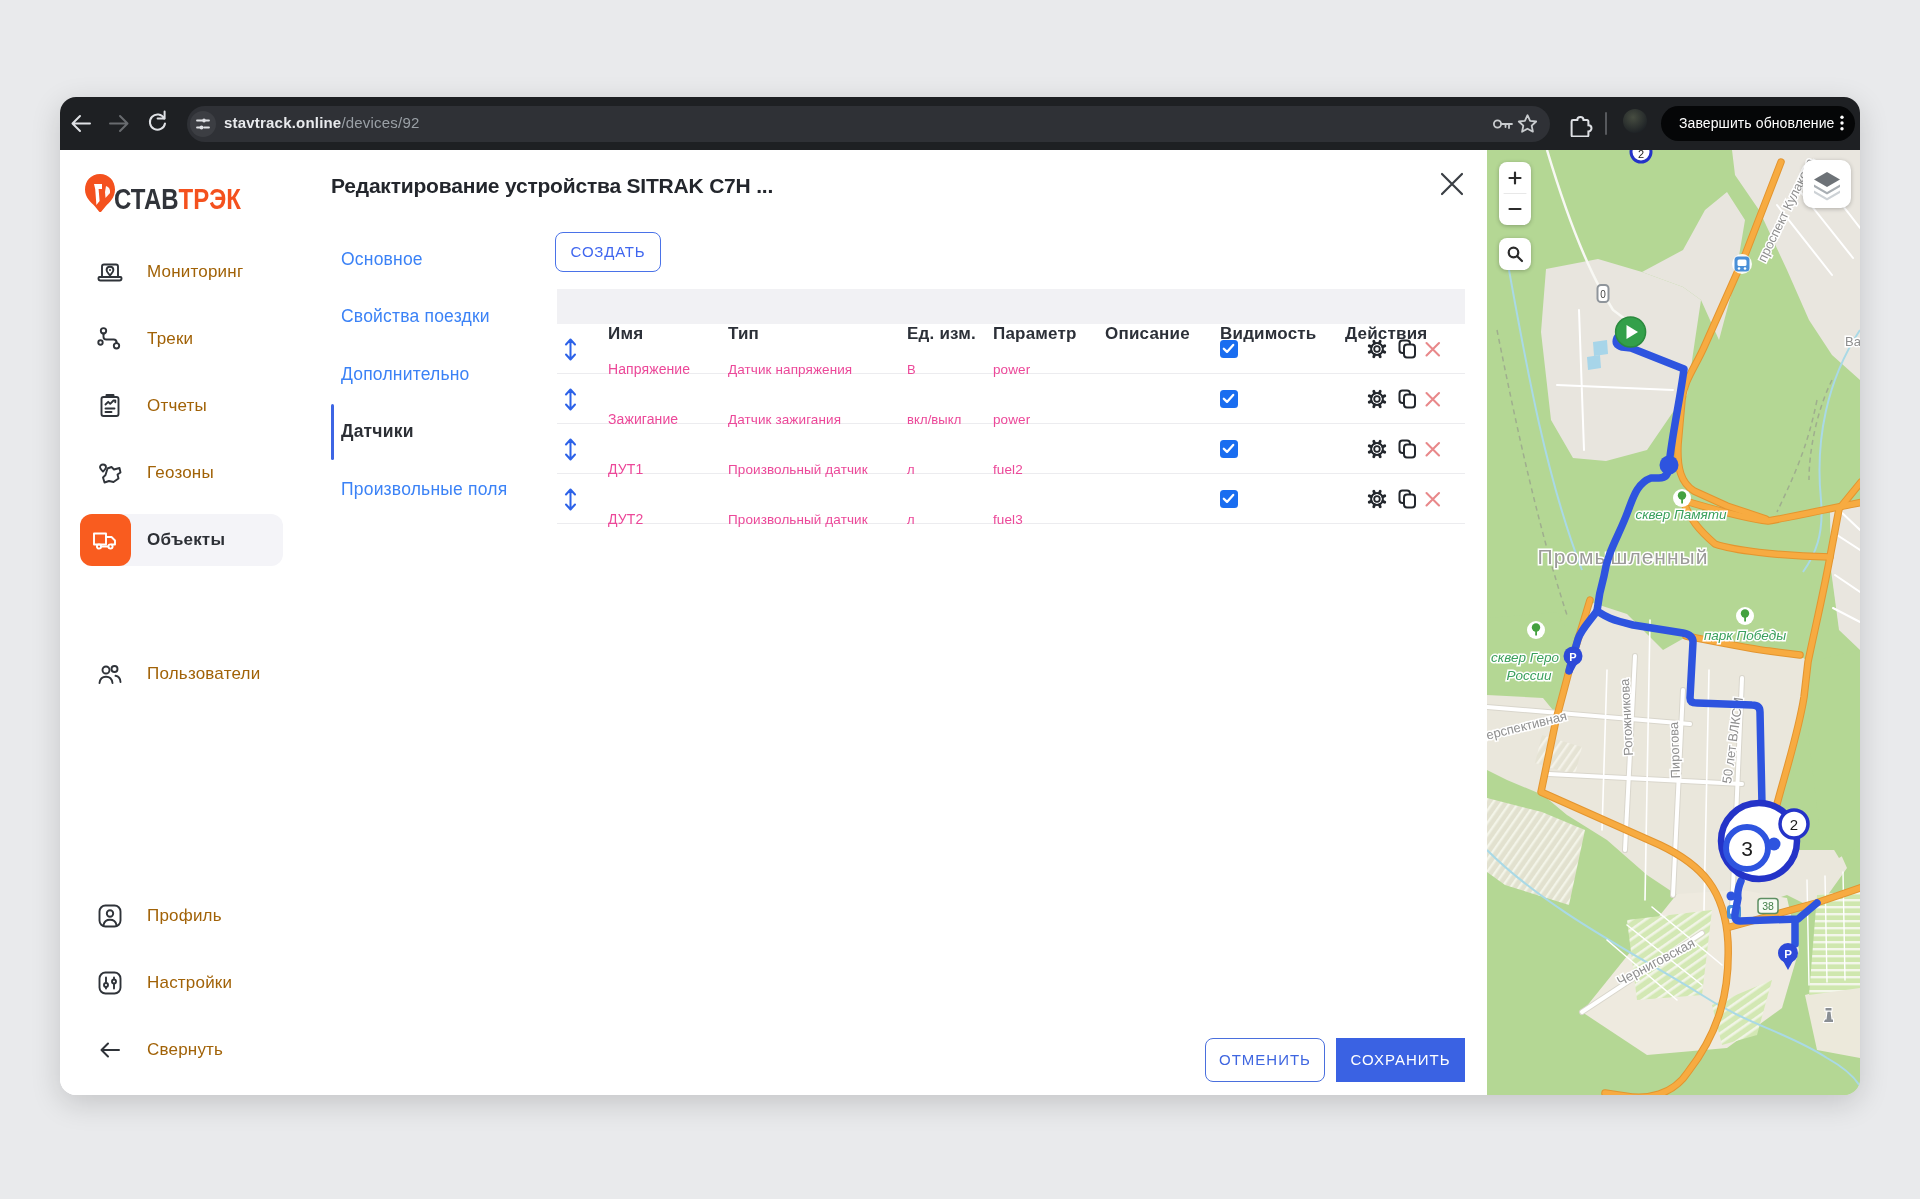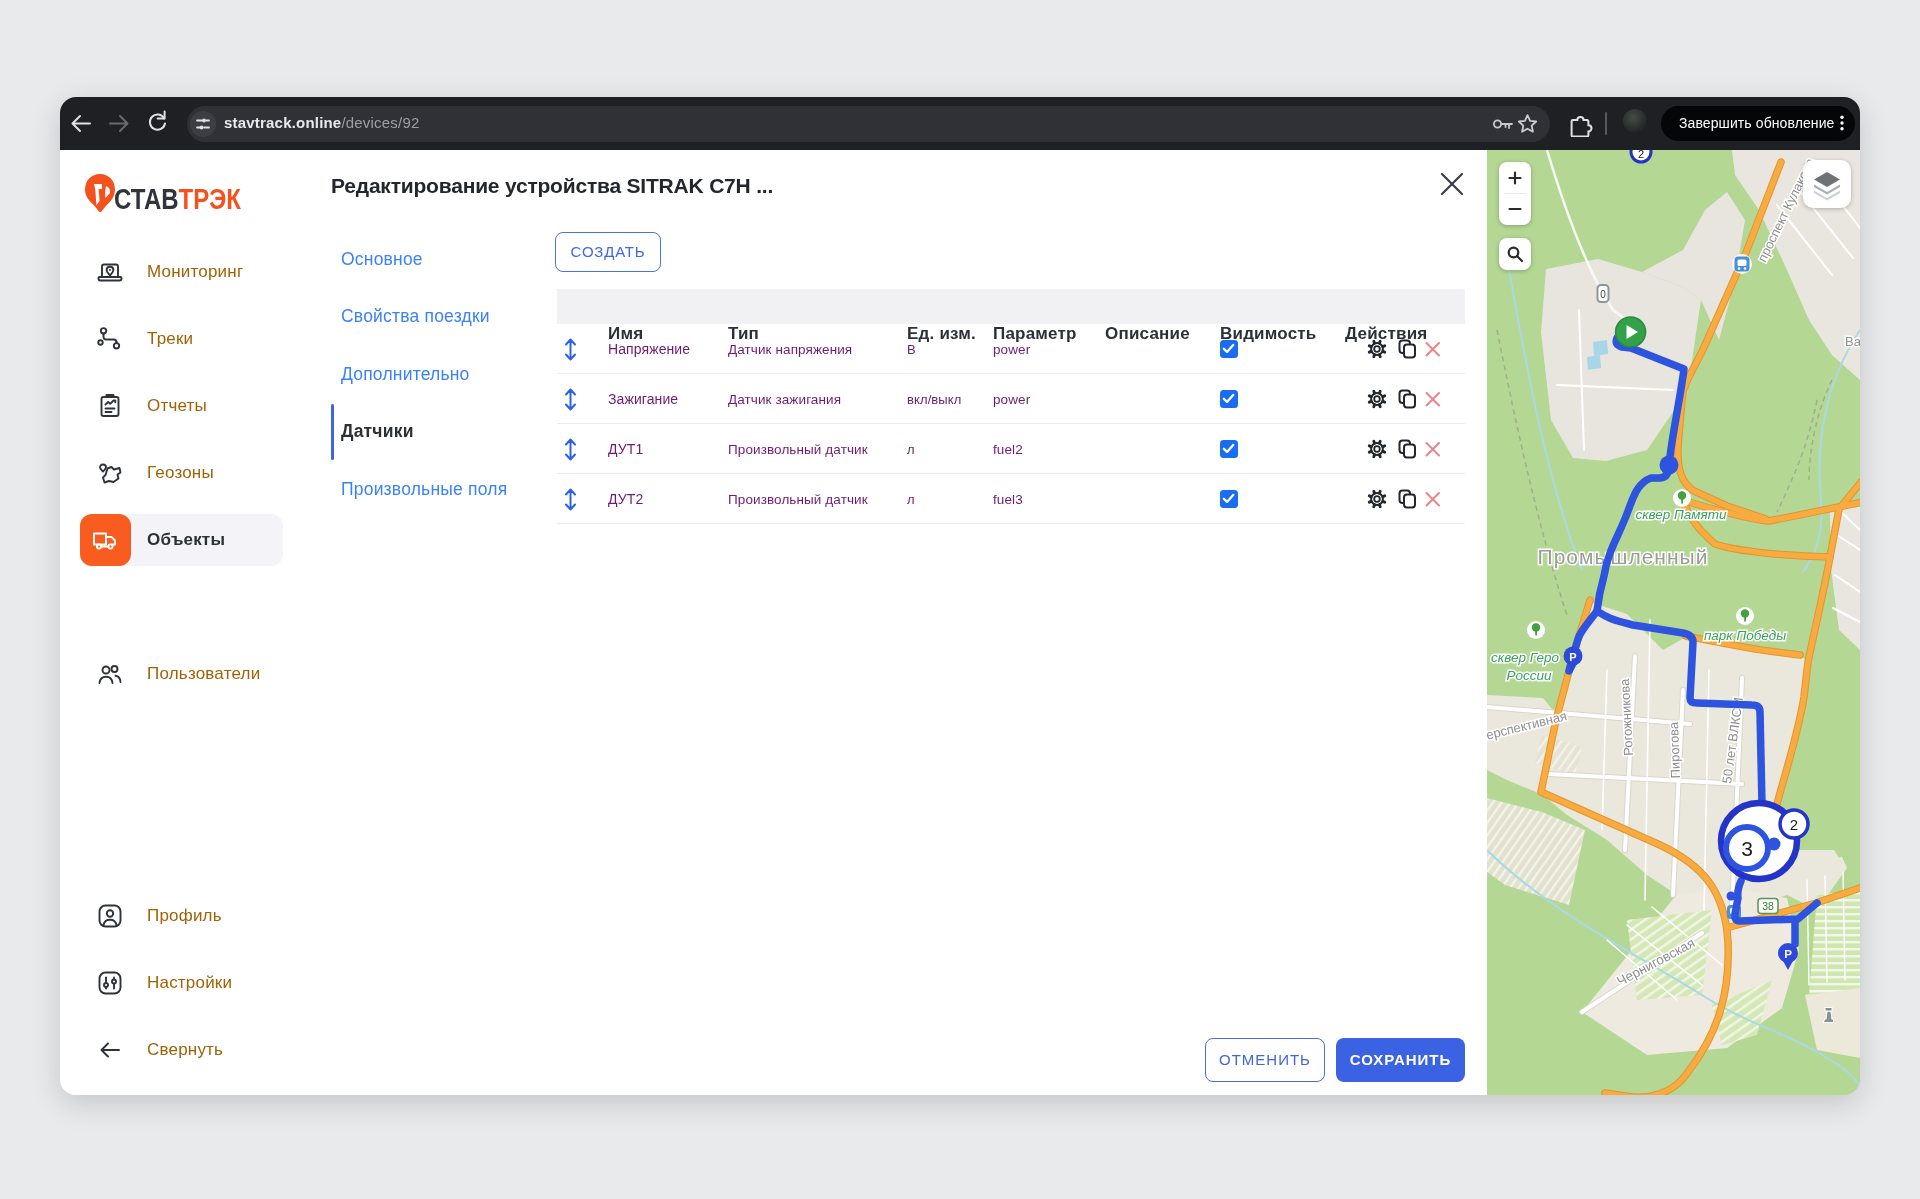--- a/index.html
+++ b/index.html
@@ -21,24 +21,24 @@
   .modal { position:absolute; left:249px; top:53px; width:1178px; height:945px; background:#fff; }
   .mtitle { position:absolute; left:22px; top:24px; font-size:21px; font-weight:700; color:#23262c; letter-spacing:-0.2px; }
   .tabs div { position:absolute; left:32px; font-size:17.5px; color:#3b82f6; letter-spacing:.2px; white-space:nowrap; }
   .tab-active { color:#2c2f35 !important; font-weight:600; }
   .tabbar { position:absolute; left:22px; top:254px; width:3px; height:56px; background:#3d65e4; border-radius:2px; }
   .createbtn { position:absolute; left:246px; top:82px; width:106px; height:40px; border:1px solid #4a72e8; border-radius:8px; color:#3f66ef; font-size:15px; font-weight:500; letter-spacing:.8px; text-align:center; line-height:38px; }
   .table { position:absolute; left:248px; top:139px; width:908px; }
   .thead { position:absolute; left:0; top:0; width:908px; height:35px; background:#f1f1f4; }
   .thead span { position:absolute; top:7px; font-size:17px; color:#2c3038; font-weight:700; letter-spacing:.2px;margin-top:28px; }
   .trow { position:absolute; left:0; width:908px; height:50px; border-bottom:1px solid #ececef; }
-  .trow span { position:absolute; font-size:14px; color:#701a75; letter-spacing:.1px; }
+  .trow span { position:absolute; font-size:14px; color:#ec4899; letter-spacing:.1px;margin-top:20px; }
   .cbox { position:absolute; left:663px; top:16px; width:18px; height:18px; background:#1a6df0; border-radius:3.5px; }
   .cancelbtn { position:absolute; left:896px; top:888px; width:120px; height:44px; border:1px solid #4a6fdd; border-radius:8px; color:#3f66e0; font-size:15px; font-weight:500; letter-spacing:1px; text-align:center; line-height:42px; }
-  .savebtn { position:absolute; left:1027px; top:888px; width:129px; height:44px; background:#3a62e3; border-radius:8px; color:#fff; font-size:15px; font-weight:700; letter-spacing:1px; text-align:center; line-height:44px; }
+  .savebtn { position:absolute; left:1027px; top:888px; width:129px; height:44px; background:#3a62e3; border-radius:0; color:#fff; font-size:15px; font-weight:400; letter-spacing:1px; text-align:center; line-height:44px; }
   .map { position:absolute; left:1427px; top:53px; width:373px; height:945px; background:#b4d794; }
   .logo-text { position:absolute; left:54px; top:38px; font-size:24px; font-weight:800; color:#31343a; letter-spacing:0; line-height:1; transform:scaleY(1.2); transform-origin:50% 60%; }
   .logo-text b { color:#f4511e; }
 </style>
 </head>
 <body>
 <div class="window">
 
   <div class="chrome">
     <svg class="abs" style="left:0;top:0" width="1800" height="53" viewBox="0 0 1800 53">

